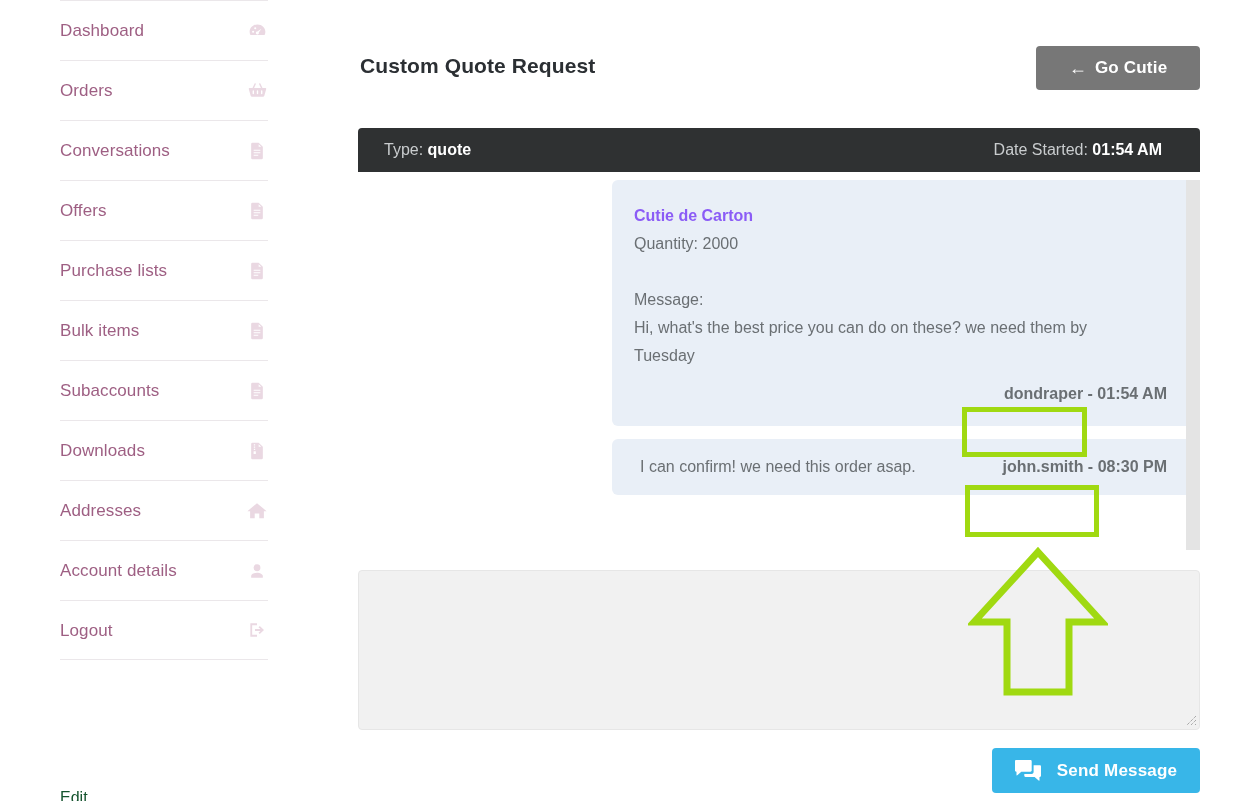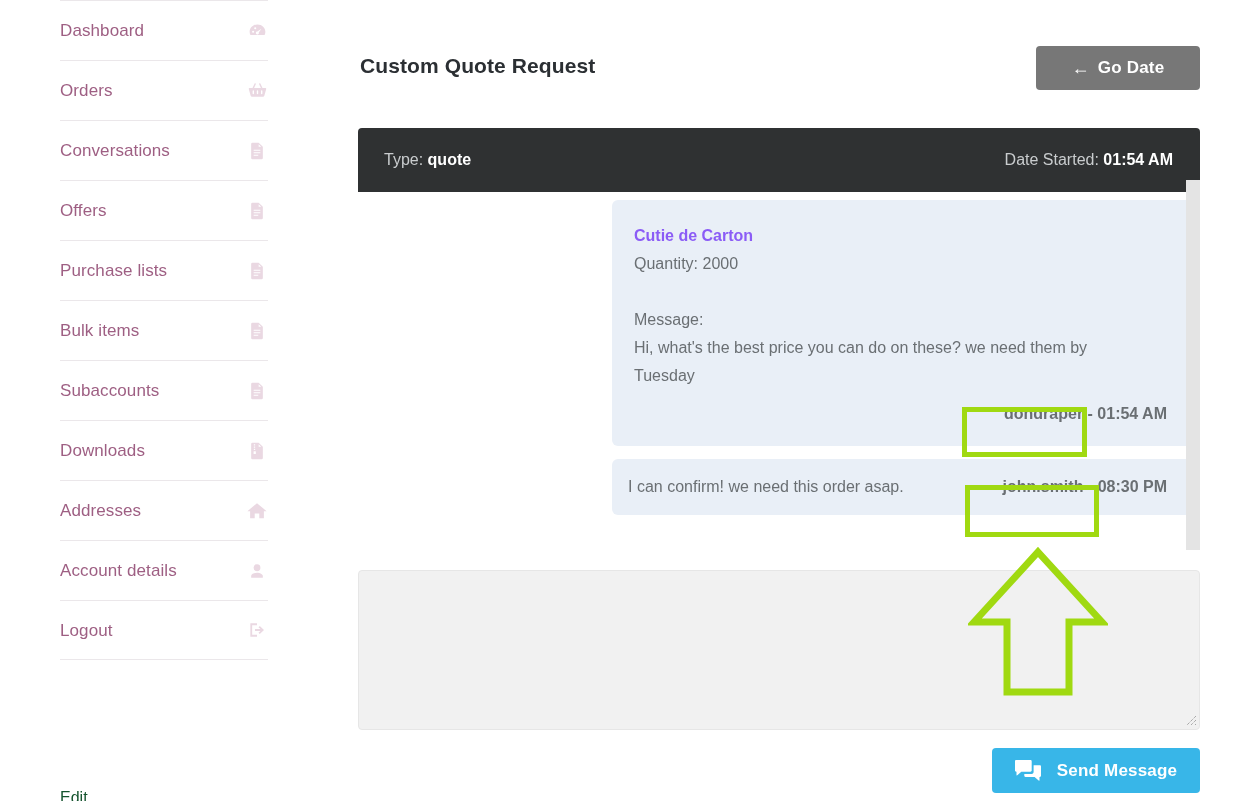--- a/index.html
+++ b/index.html
@@ -95,27 +95,27 @@
   #go-back-btn .arrow { font-weight: normal; font-size: 18px; }
 
   
   #thread {
     position: absolute;
     left: 0; top: 128px;
     width: 842px;
   }
   #thread-header {
     position: relative;
-    height: 64px;
+    height: 44px;
     background: #2f3132;
     border-radius: 4px 4px 0 0;
     display: flex;
     align-items: center;
     justify-content: space-between;
-    padding: 0 27px 0 26px;
+    padding: 0 38px 0 26px;
     color: #c9ccce;
     font-size: 16px;
   }
   #thread-header b { color: #ffffff; font-weight: bold; }
 
   #thread-body {
     position: relative;
     background: #ffffff;
     height: 355px;
     padding-top: 8px;
@@ -132,21 +132,21 @@
     border-radius: 6px;
     padding: 22px 25px 18px 22px;
     max-width: 580px;
     width: 580px;
     color: #6a6f73;
     font-size: 16px;
     line-height: 28px;
     position: relative;
   }
   .bubble.compact {
-    padding: 14px 25px 14px 16px;
+    padding: 14px 25px 14px 28px;
     display: flex;
     align-items: flex-end;
     justify-content: space-between;
   }
   .bubble b { color: #8b5cf6; font-weight: bold; text-align: center; }
   .bubble .spacer { height: 28px; }
   .meta {
     text-align: right;
     margin-top: 10px;
     color: #6a6f73;
@@ -334,21 +334,21 @@
 
     <div class="sidebar-footer">Edit</div>
   </nav>
 
   <div id="main">
 
     <h1 id="page-title">Custom Quote Request</h1>
 
     <button id="go-back-btn">
       <span class="arrow">←</span>
-      <span>Go Date</span>
+      <span>Go Cutie</span>
     </button>
 
     <div id="thread">
 
       <div id="thread-header">
         <div>
           <span>Type:</span>
           <b>quote</b>
         </div>
         <div>

